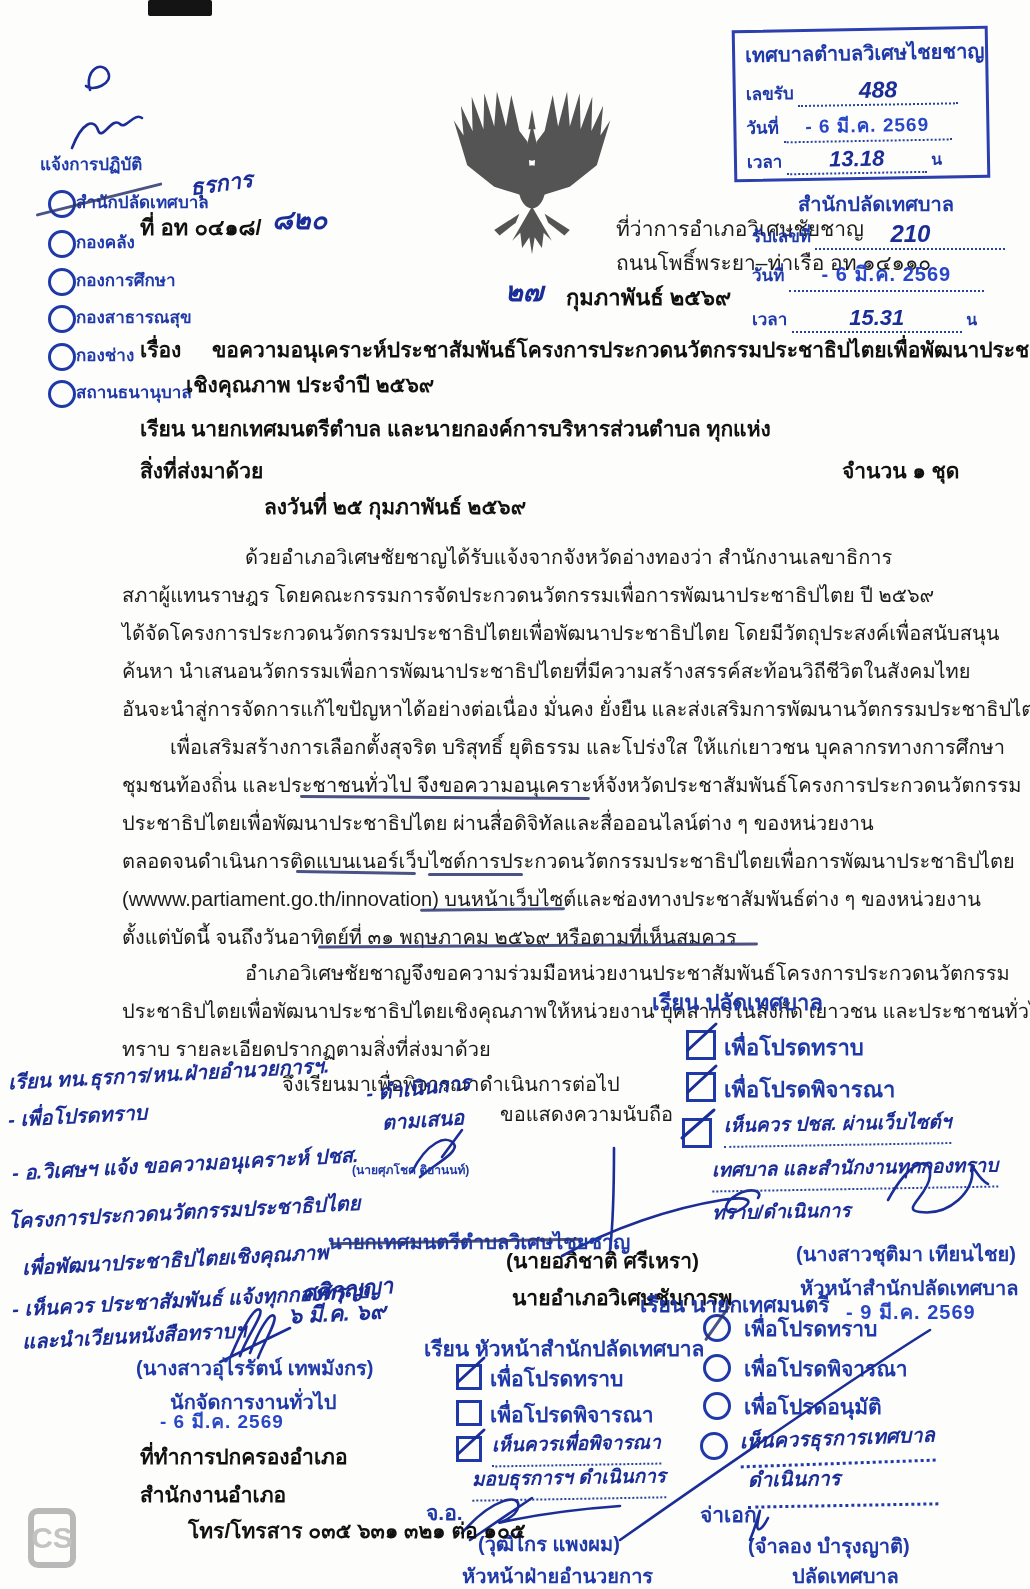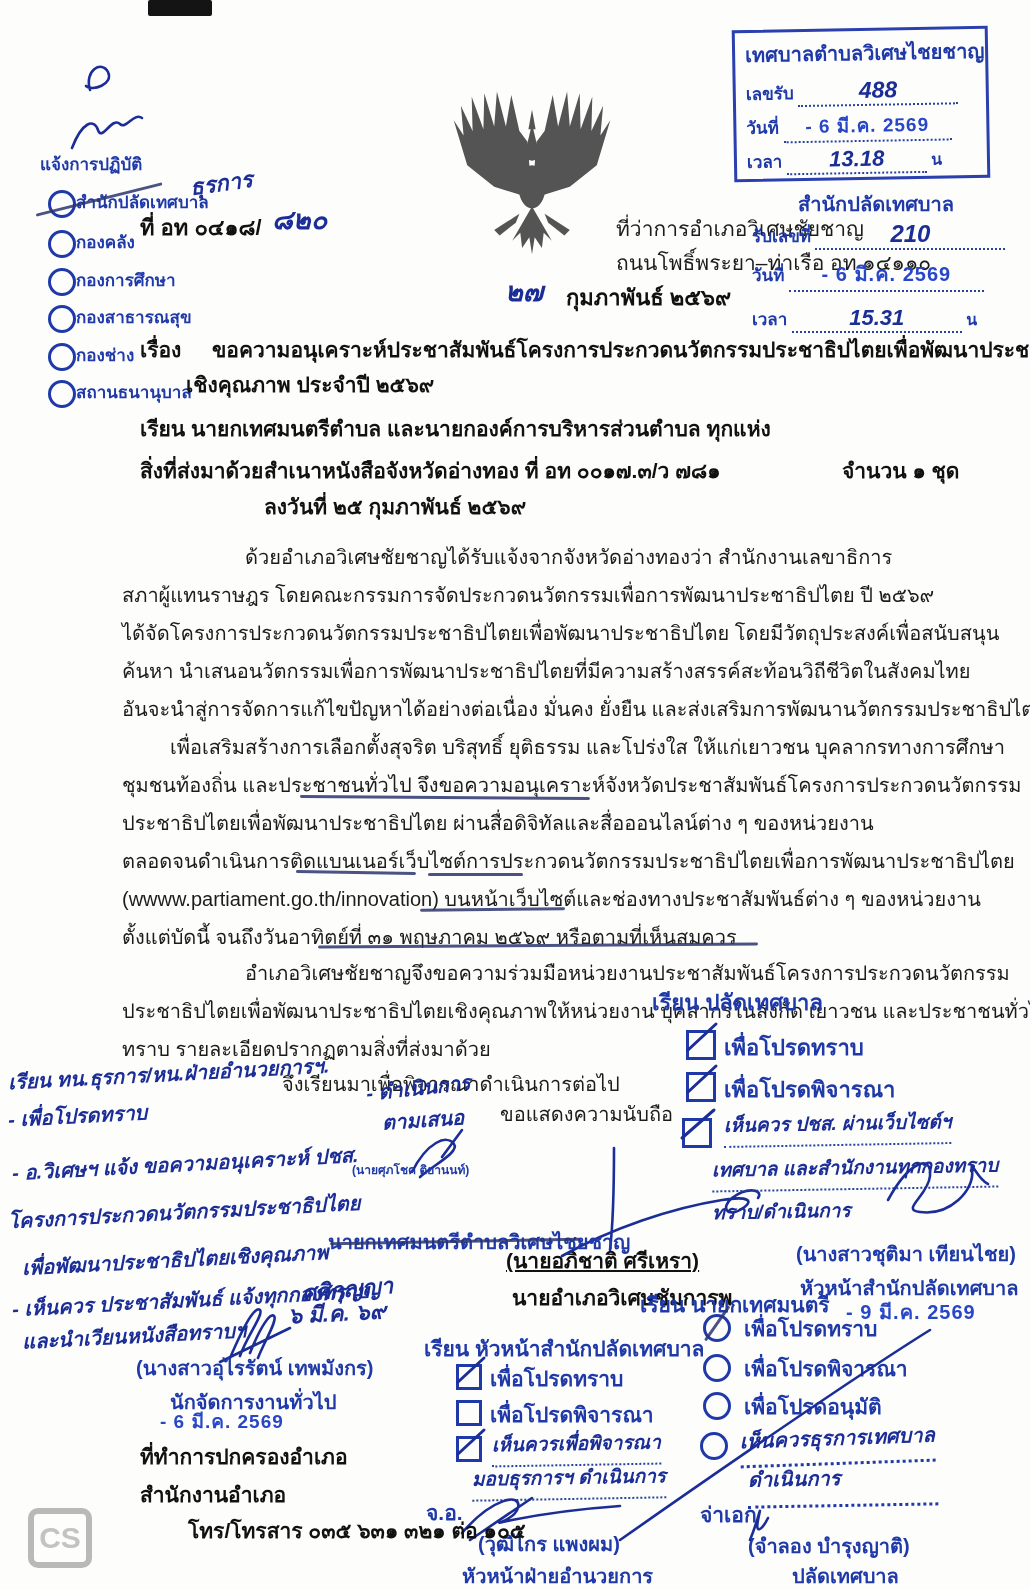--- a/index.html
+++ b/index.html
@@ -115,21 +115,20 @@
   <div class="abs pen" style="left:505px;top:270px;font-size:27px;">๒๗</div>
   <div class="abs printed-b" style="left:566px;top:280px;font-size:22px;">กุมภาพันธ์ ๒๕๖๙</div>
 
   <div class="abs printed-b" style="left:140px;top:333px;font-size:21px;">เรื่อง</div>
   <div class="abs printed-b" style="left:212px;top:333px;font-size:21px;">ขอความอนุเคราะห์ประชาสัมพันธ์โครงการประกวดนวัตกรรมประชาธิปไตยเพื่อพัฒนาประชาธิปไตย</div>
   <div class="abs printed-b" style="left:186px;top:368px;font-size:21px;">เชิงคุณภาพ ประจำปี ๒๕๖๙</div>
 
   <div class="abs printed-b" style="left:140px;top:412px;font-size:21px;">เรียน  นายกเทศมนตรีตำบล และนายกองค์การบริหารส่วนตำบล ทุกแห่ง</div>
 
   <div class="abs printed-b" style="left:140px;top:454px;font-size:21px;">สิ่งที่ส่งมาด้วย</div>
-  <div class="abs printed-b" style="left:264px;top:454px;font-size:21px;">สำเนาหนังสือจังหวัดอ่างทอง ที่ อท ๐๐๑๗.๓/ว ๗๘๑</div>
   <div class="abs printed-b" style="left:842px;top:454px;font-size:21px;">จำนวน ๑ ชุด</div>
   <div class="abs printed-b" style="left:264px;top:490px;font-size:21px;">ลงวันที่ ๒๕ กุมภาพันธ์ ๒๕๖๙</div>
 
   <div class="abs printed" style="left:245px;top:541px;font-size:20px;">ด้วยอำเภอวิเศษชัยชาญได้รับแจ้งจากจังหวัดอ่างทองว่า สำนักงานเลขาธิการ</div>
   <div class="abs printed" style="left:122px;top:579px;font-size:20px;">สภาผู้แทนราษฎร โดยคณะกรรมการจัดประกวดนวัตกรรมเพื่อการพัฒนาประชาธิปไตย ปี ๒๕๖๙</div>
   <div class="abs printed" style="left:122px;top:617px;font-size:20px;text-align:center;">ได้จัดโครงการประกวดนวัตกรรมประชาธิปไตยเพื่อพัฒนาประชาธิปไตย โดยมีวัตถุประสงค์เพื่อสนับสนุน</div>
   <div class="abs printed" style="left:122px;top:655px;font-size:20px;">ค้นหา นำเสนอนวัตกรรมเพื่อการพัฒนาประชาธิปไตยที่มีความสร้างสรรค์สะท้อนวิถีชีวิตในสังคมไทย</div>
   <div class="abs printed" style="left:122px;top:693px;font-size:20px;">อันจะนำสู่การจัดการแก้ไขปัญหาได้อย่างต่อเนื่อง มั่นคง ยั่งยืน และส่งเสริมการพัฒนานวัตกรรมประชาธิปไตย</div>
   <div class="abs printed" style="left:122px;top:731px;font-size:20px;margin-left:48px;">เพื่อเสริมสร้างการเลือกตั้งสุจริต บริสุทธิ์ ยุติธรรม และโปร่งใส ให้แก่เยาวชน บุคลากรทางการศึกษา</div>
   <div class="abs printed" style="left:122px;top:769px;font-size:20px;">ชุมชนท้องถิ่น และประชาชนทั่วไป จึงขอความอนุเคราะห์จังหวัดประชาสัมพันธ์โครงการประกวดนวัตกรรม</div>
@@ -144,21 +143,21 @@
   <div class="ink" style="left:420px;top:908px;width:145px;transform:rotate(-.6deg);"></div>
   <div class="ink" style="left:318px;top:944px;width:440px;transform:rotate(-.4deg);"></div>
 
   <div class="abs printed" style="left:245px;top:957px;font-size:20px;">อำเภอวิเศษชัยชาญจึงขอความร่วมมือหน่วยงานประชาสัมพันธ์โครงการประกวดนวัตกรรม</div>
   <div class="abs printed" style="left:122px;top:995px;font-size:20px;">ประชาธิปไตยเพื่อพัฒนาประชาธิปไตยเชิงคุณภาพให้หน่วยงาน บุคลากรในสังกัด เยาวชน และประชาชนทั่วไป</div>
   <div class="abs printed" style="left:122px;top:1033px;font-size:20px;">ทราบ รายละเอียดปรากฏตามสิ่งที่ส่งมาด้วย</div>
 
   <div class="abs printed" style="left:282px;top:1068px;font-size:20px;">จึงเรียนมาเพื่อพิจารณาดำเนินการต่อไป</div>
 
   <div class="abs printed" style="left:500px;top:1098px;font-size:20px;">ขอแสดงความนับถือ</div>
-  <div class="abs printed-b" style="left:506px;top:1244px;font-size:21px;text-decoration:underline;">(นายอภิชาติ ศรีเหรา)</div>
+  <div class="abs printed-b" style="left:506px;top:1244px;font-size:21px;">(นายอภิชาติ ศรีเหรา)</div>
   <div class="abs printed-b" style="left:512px;top:1281px;font-size:21px;">นายอำเภอวิเศษชัมการพ</div>
 
   <svg class="abs sig" style="left:552px;top:1138px;" width="220" height="130" viewBox="0 0 220 130">
     <path d="M62 10 C62 60 60 95 58 112 M10 118 C60 90 120 70 170 62 C195 58 205 62 188 72 C176 79 168 70 180 60 C196 48 212 52 206 60"></path>
   </svg>
 
   <div class="abs pen" style="left:366px;top:1072px;font-size:20px;transform:rotate(-6deg);">- ดำเนินการ</div>
   <div class="abs pen" style="left:382px;top:1104px;font-size:20px;transform:rotate(-4deg);">ตามเสนอ</div>
   <svg class="abs sig" style="left:402px;top:1122px;" width="70" height="60" viewBox="0 0 70 60">
     <path d="M10 50 C25 20 45 12 52 22 C58 30 30 44 18 55 M40 35 L60 8"></path>
@@ -259,19 +258,19 @@
 
   <div class="abs pen" style="left:8px;top:1058px;font-size:20px;transform:rotate(-3deg);">เรียน ทน.ธุรการ/หน.ฝ่ายอำนวยการฯ.</div>
   <div class="abs pen" style="left:8px;top:1100px;font-size:20px;transform:rotate(-3deg);">- เพื่อโปรดทราบ</div>
   <div class="abs pen" style="left:12px;top:1148px;font-size:20px;transform:rotate(-3deg);">- อ.วิเศษฯ แจ้ง ขอความอนุเคราะห์ ปชส.</div>
   <div class="abs pen" style="left:8px;top:1196px;font-size:20px;transform:rotate(-3deg);">โครงการประกวดนวัตกรรมประชาธิปไตย</div>
   <div class="abs pen" style="left:22px;top:1244px;font-size:20px;transform:rotate(-3deg);">เพื่อพัฒนาประชาธิปไตยเชิงคุณภาพ</div>
   <div class="abs pen" style="left:12px;top:1284px;font-size:20px;transform:rotate(-3deg);">- เห็นควร ประชาสัมพันธ์ แจ้งทุกกองทราบ</div>
   <div class="abs pen" style="left:22px;top:1320px;font-size:20px;transform:rotate(-3deg);">และนำเวียนหนังสือทราบฯ</div>
   <div class="abs pen" style="left:302px;top:1272px;font-size:22px;transform:rotate(-5deg);">ศศิกุญญา</div>
 
-  <div class="abs" style="left:28px;top:1508px;width:64px;height:60px;border:6px solid #b9b9b9;border-radius:10px;
+  <div class="abs" style="left:28px;top:1508px;width:48px;height:60px;border:6px solid #b9b9b9;border-radius:10px;
               box-sizing:border-box;display:flex;align-items:center;justify-content:center;">
     <span class="wm" style="font-size:30px;">CS</span>
   </div>
   <div class="abs wm" style="left:108px;top:1590px;font-size:36px;">สแกนด้วย CamScanner</div>
 
 </div>
 
 </body></html>

